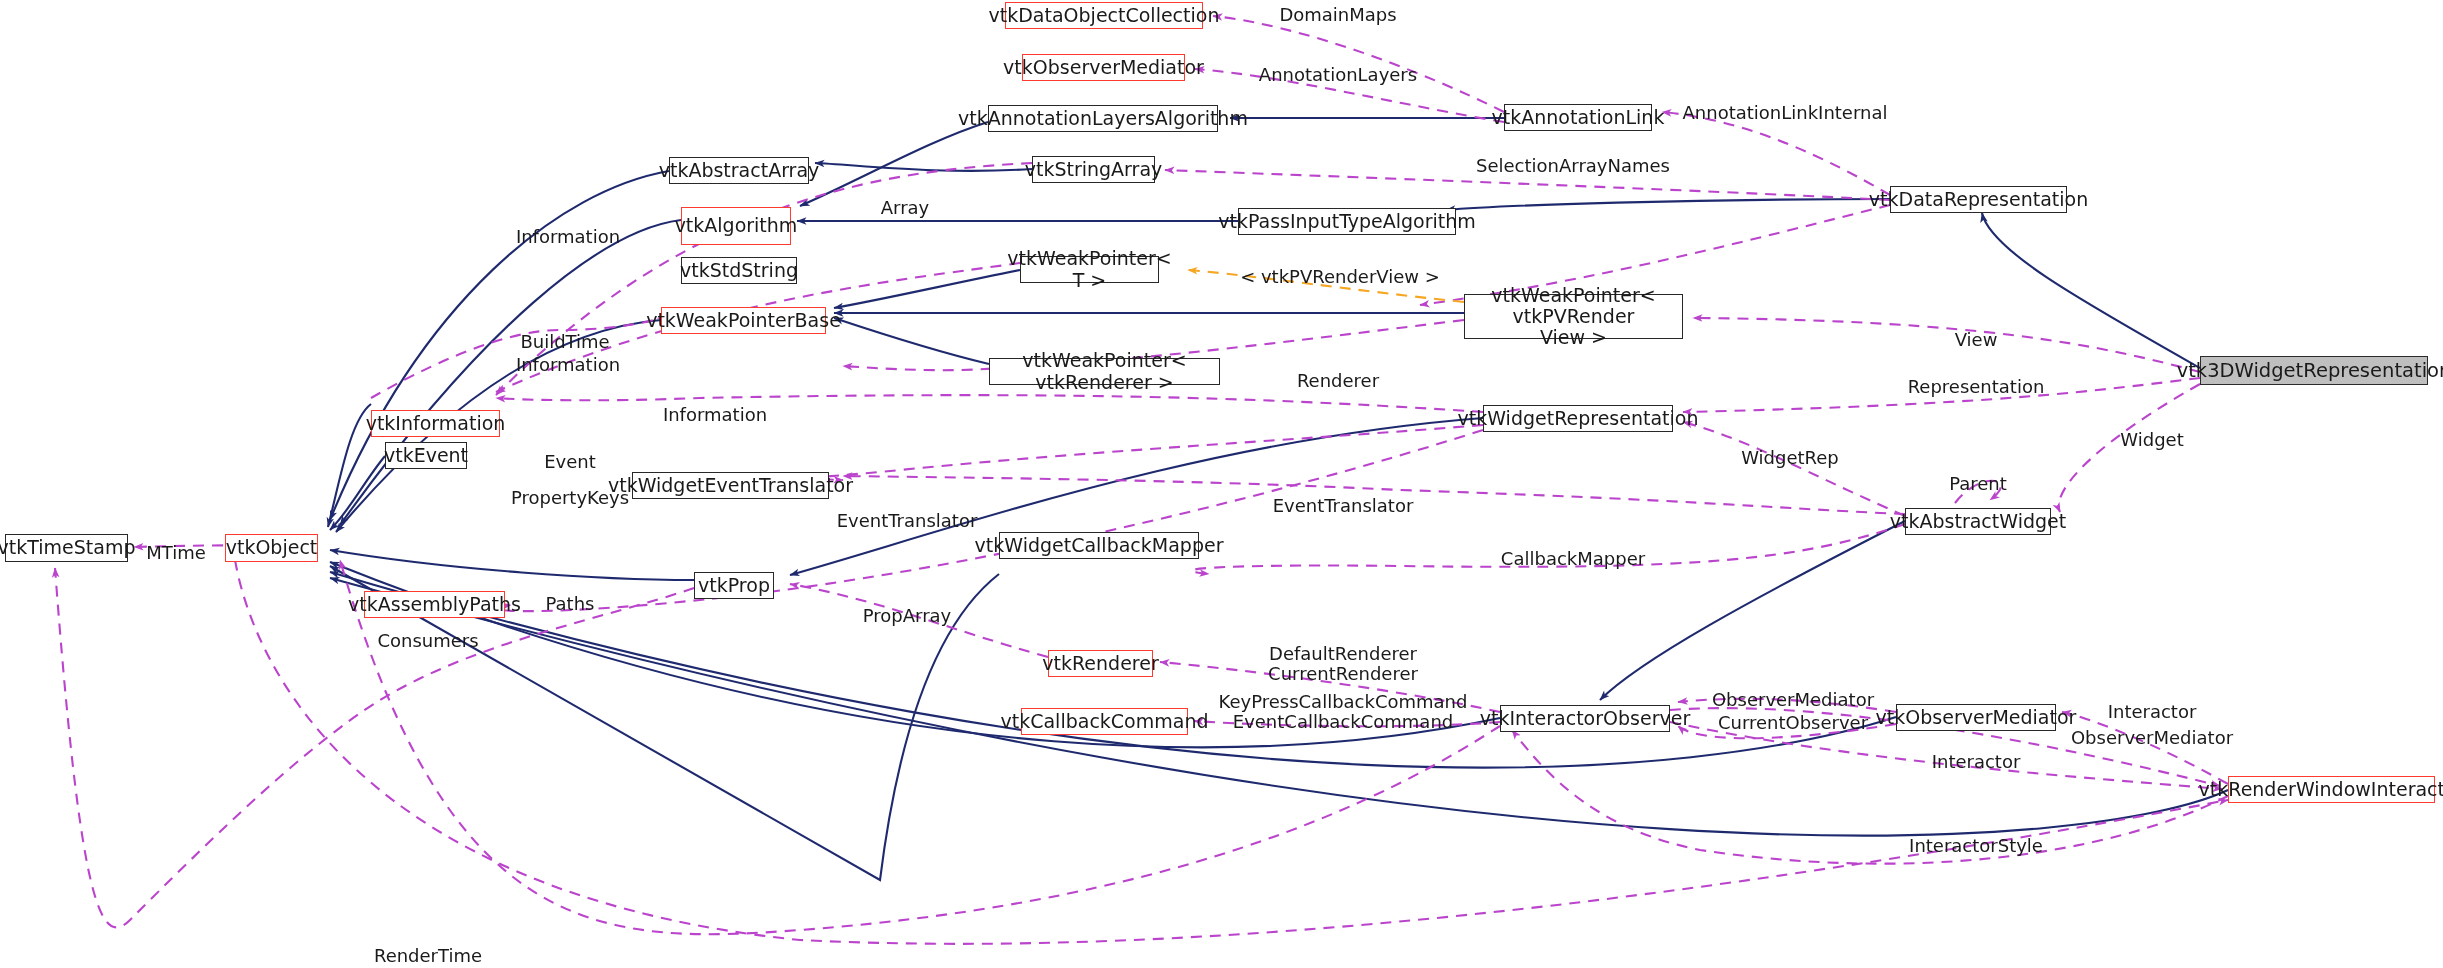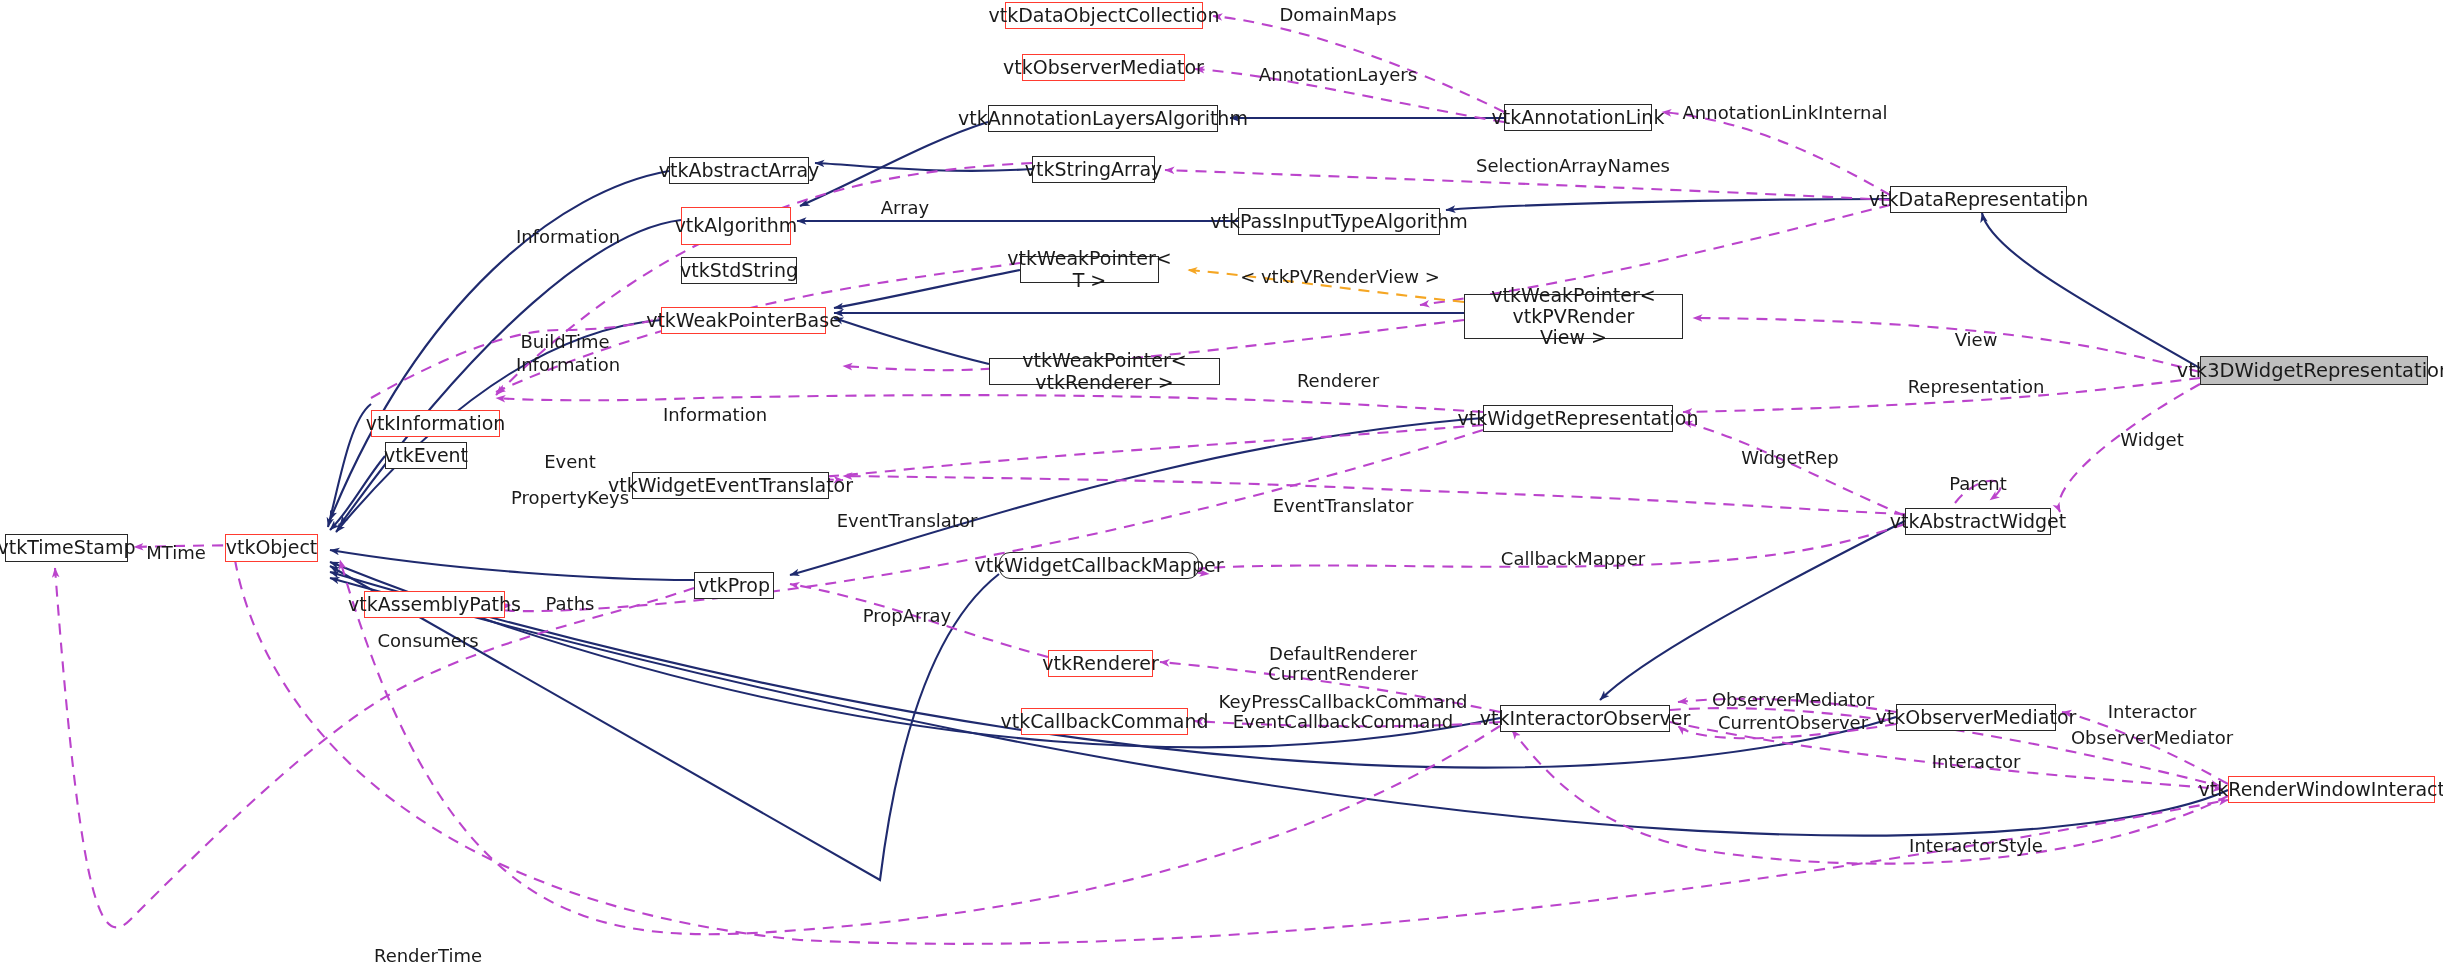--- a/index.html
+++ b/index.html
@@ -124,36 +124,36 @@
   </svg>
 
   <div class="node red" style="left:1005px;top:2px;width:198px;height:27px;">vtkDataObjectCollection</div>
   <div class="node red" style="left:1022px;top:54px;width:163px;height:27px;">vtkObserverMediator</div>
   <div class="node" style="left:988px;top:105px;width:230px;height:27px;">vtkAnnotationLayersAlgorithm</div>
   <div class="node" style="left:1504px;top:104px;width:148px;height:27px;">vtkAnnotationLink</div>
   <div class="node" style="left:669px;top:157px;width:140px;height:27px;">vtkAbstractArray</div>
   <div class="node" style="left:1032px;top:156px;width:123px;height:27px;">vtkStringArray</div>
   <div class="node" style="left:1890px;top:186px;width:177px;height:27px;">vtkDataRepresentation</div>
   <div class="node red" style="left:681px;top:207px;width:110px;height:38px;">vtkAlgorithm</div>
-  <div class="node" style="left:1238px;top:208px;width:202px;height:27px;">vtkPassInputTypeAlgorithm</div>
+  <div class="node" style="left:1238px;top:208px;width:218px;height:27px;">vtkPassInputTypeAlgorithm</div>
   <div class="node" style="left:681px;top:257px;width:116px;height:27px;">vtkStdString</div>
   <div class="node" style="left:1020px;top:256px;width:139px;height:27px;">vtkWeakPointer&lt; T &gt;</div>
   <div class="node red" style="left:661px;top:307px;width:165px;height:27px;">vtkWeakPointerBase</div>
   <div class="node" style="left:1464px;top:294px;width:219px;height:45px;">vtkWeakPointer&lt; vtkPVRender
 View &gt;</div>
   <div class="node" style="left:989px;top:358px;width:231px;height:27px;">vtkWeakPointer&lt; vtkRenderer &gt;</div>
   <div class="node" style="left:1483px;top:405px;width:190px;height:27px;">vtkWidgetRepresentation</div>
   <div class="node current" style="left:2200px;top:356px;width:228px;height:29px;">vtk3DWidgetRepresentation</div>
   <div class="node red" style="left:371px;top:410px;width:129px;height:27px;">vtkInformation</div>
   <div class="node" style="left:385px;top:442px;width:82px;height:27px;">vtkEvent</div>
   <div class="node" style="left:632px;top:472px;width:197px;height:27px;">vtkWidgetEventTranslator</div>
   <div class="node" style="left:1905px;top:508px;width:146px;height:27px;">vtkAbstractWidget</div>
   <div class="node" style="left:5px;top:534px;width:123px;height:28px;">vtkTimeStamp</div>
   <div class="node red" style="left:225px;top:534px;width:93px;height:28px;">vtkObject</div>
-  <div class="node" style="left:999px;top:552px;width:200px;height:27px;border-radius:11px;">vtkWidgetCallbackMapper</div>
+  <div class="node" style="left:999px;top:532px;width:200px;height:27px;">vtkWidgetCallbackMapper</div>
   <div class="node" style="left:694px;top:572px;width:80px;height:27px;">vtkProp</div>
   <div class="node red" style="left:364px;top:591px;width:141px;height:27px;">vtkAssemblyPaths</div>
   <div class="node red" style="left:1048px;top:650px;width:105px;height:27px;">vtkRenderer</div>
   <div class="node" style="left:1896px;top:704px;width:160px;height:27px;">vtkObserverMediator</div>
   <div class="node" style="left:1500px;top:705px;width:170px;height:27px;">vtkInteractorObserver</div>
   <div class="node red" style="left:1021px;top:708px;width:167px;height:27px;">vtkCallbackCommand</div>
   <div class="node red" style="left:2228px;top:776px;width:207px;height:27px;">vtkRenderWindowInteractor</div>
 
   <div class="edge-label" style="left:1338px;top:5px;">DomainMaps</div>
   <div class="edge-label" style="left:1338px;top:65px;">AnnotationLayers</div>

